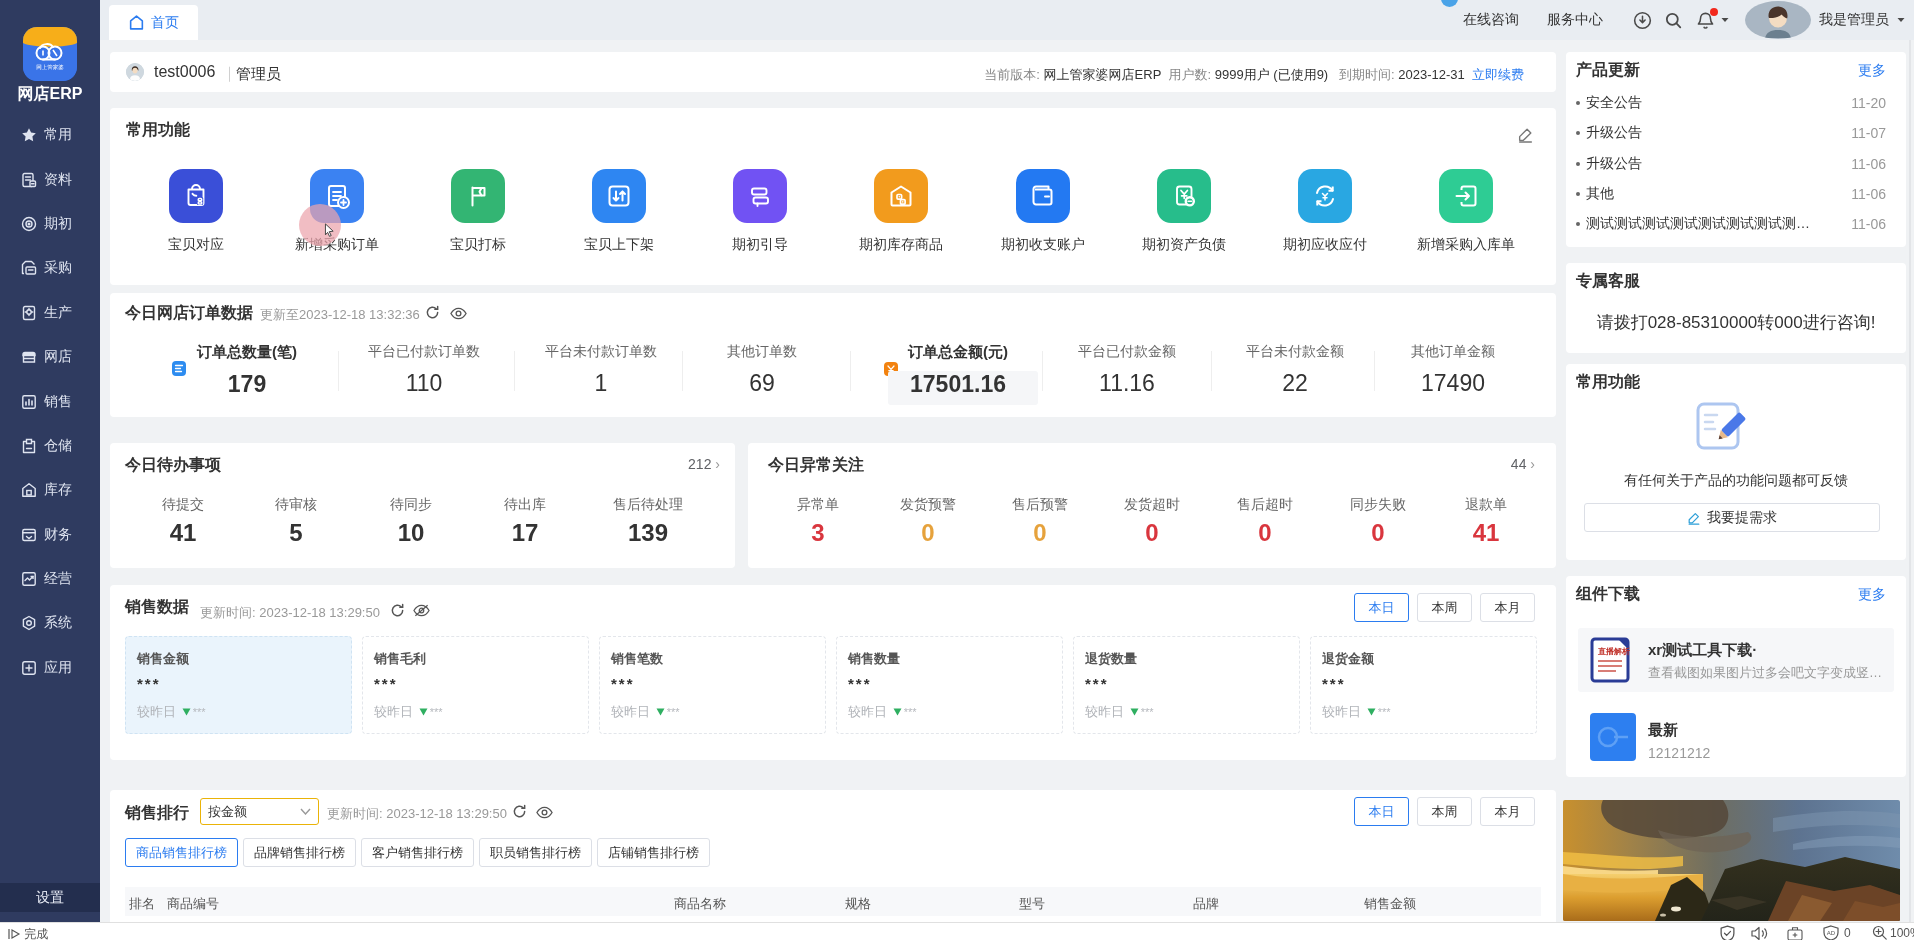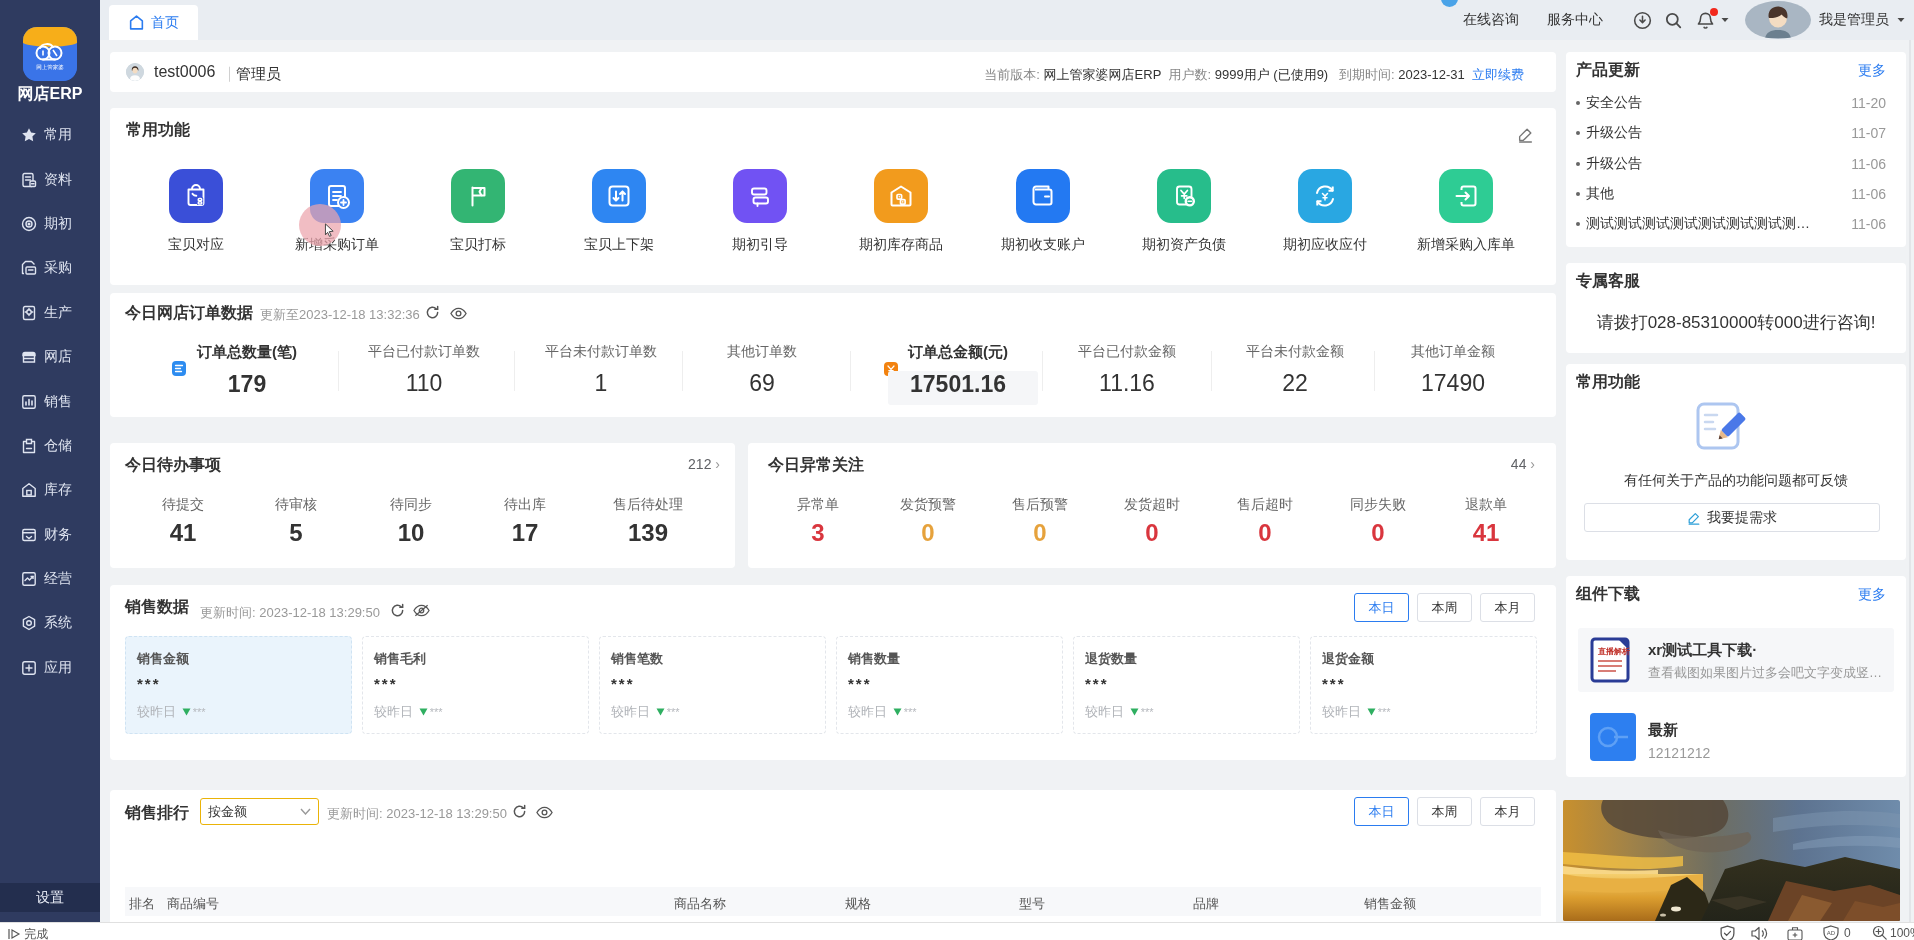--- a/index.html
+++ b/index.html
@@ -495,20 +495,23 @@
         </svg></div>
     <span style="position:absolute;left:217px;top:15px;font-size:13px;color:#999">更新时间: 2023-12-18 13:29:50</span>
     <svg width="15" height="15" viewBox="0 0 16 16" fill="none" stroke="#555" stroke-width="1.6" style="position:absolute;left:402px;top:14px">
         <path d="M13.5 8a5.5 5.5 0 1 1-1.6-3.9M13.5 1.5v3h-3" stroke-linecap="round"></path>
       </svg>
     <svg width="17" height="13" viewBox="0 0 18 13" fill="none" stroke="#555" stroke-width="1.4" style="position:absolute;left:426px;top:16px">
         <path d="M1 6.5C3 3 6 1 9 1s6 2 8 5.5C15 10 12 12 9 12S3 10 1 6.5z"></path>
         <circle cx="9" cy="6.5" r="2.5"></circle>
       </svg>
     <div style="position:absolute;right:21px;top:7px"><span class="tbtn on">本日</span><span class="tbtn">本周</span><span class="tbtn">本月</span></div>
+    <div style="position:absolute;left:15px;top:48px">
+      <span class="rtab on">商品销售排行榜</span><span class="rtab">品牌销售排行榜</span><span class="rtab">客户销售排行榜</span><span class="rtab">职员销售排行榜</span><span class="rtab">店铺销售排行榜</span>
+    </div>
     <div style="position:absolute;left:15px;top:97px;right:15px;height:29px;background:#f7f8fa;font-size:13px;color:#555">
       <span style="position:absolute;left:4px;top:8px">排名</span>
       <span style="position:absolute;left:42px;top:8px">商品编号</span>
       <span style="position:absolute;left:549px;top:8px">商品名称</span>
       <span style="position:absolute;left:720px;top:8px">规格</span>
       <span style="position:absolute;left:894px;top:8px">型号</span>
       <span style="position:absolute;left:1068px;top:8px">品牌</span>
       <span style="position:absolute;left:1239px;top:8px">销售金额</span>
     </div>
   </div>

